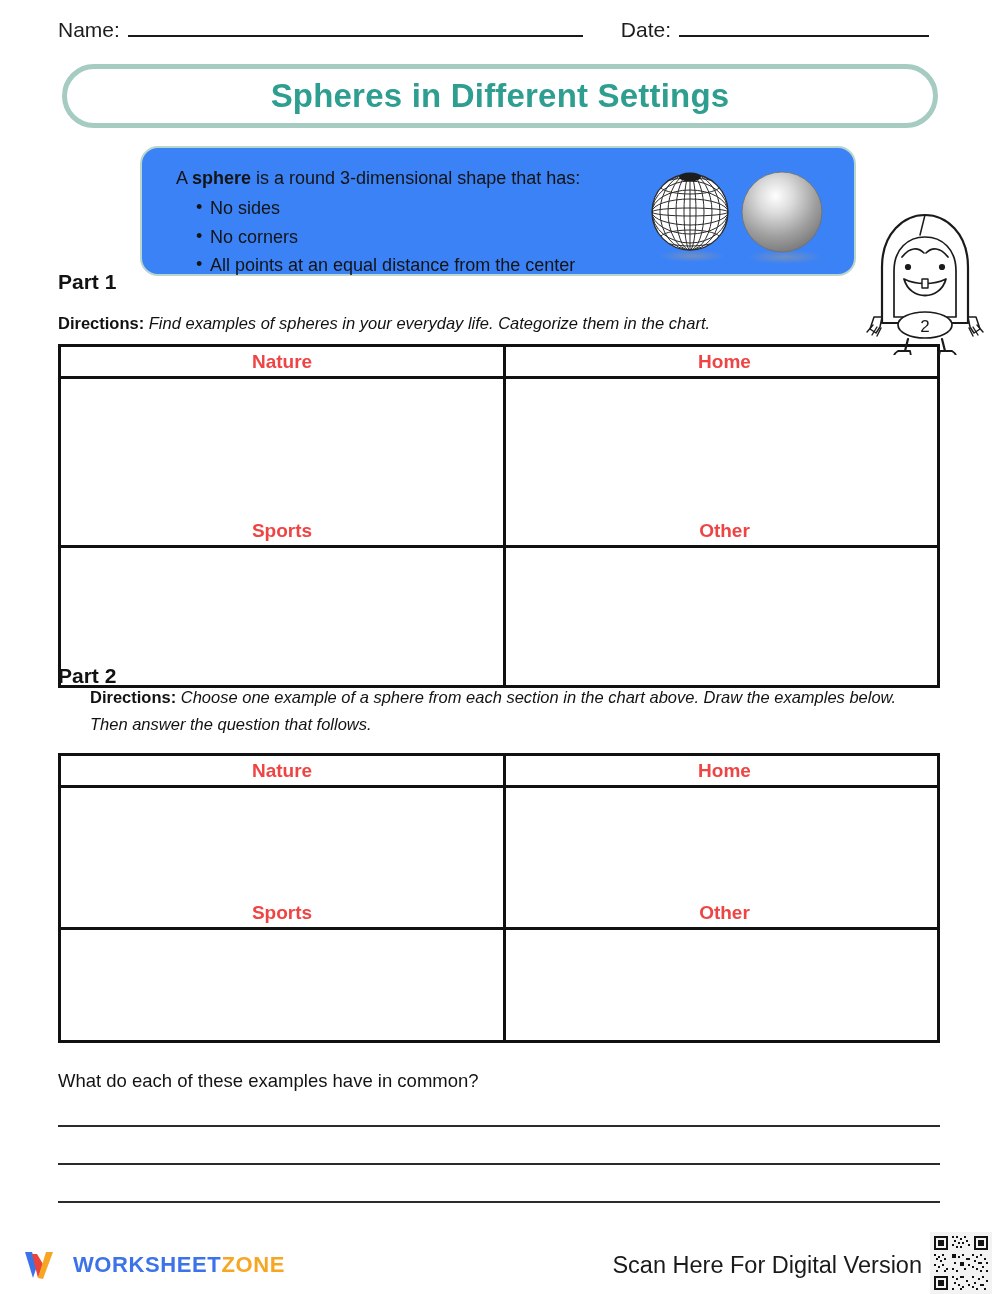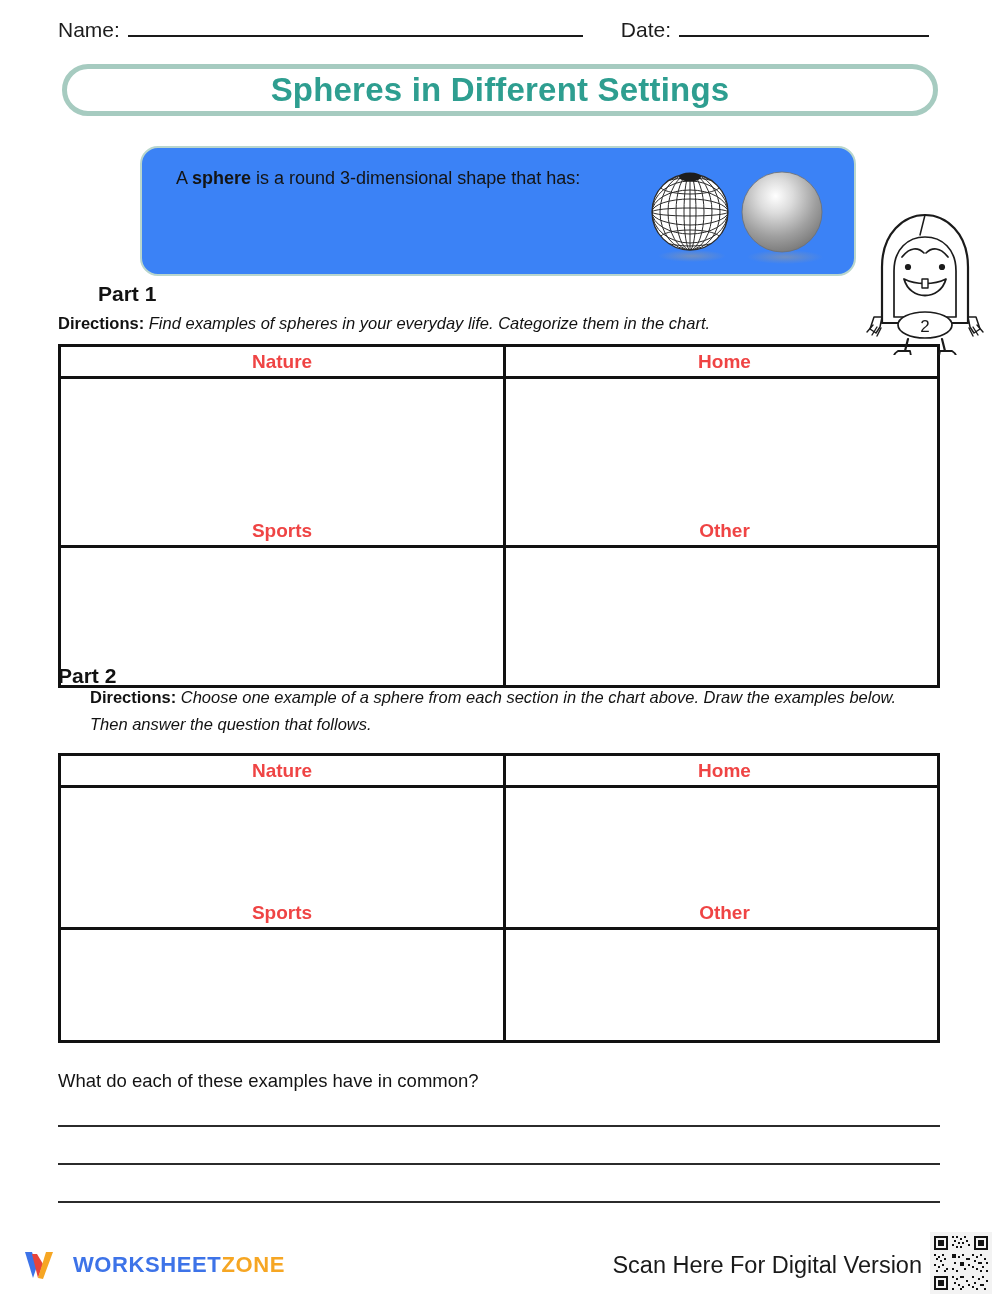--- a/index.html
+++ b/index.html
@@ -40,21 +40,21 @@
   .nd-rule.name-rule { width: 455px; }
   .nd-rule.date-rule { width: 250px; }
   .nd-gap { width: 38px; }
 
   
   .title-banner {
     position: absolute;
     left: 62px;
     top: 64px;
     width: 876px;
-    height: 52px;
+    height: 64px;
     border: 5px solid #a6cbc0;
     border-radius: 34px;
     background: #ffffff;
     display: flex;
     align-items: center;
     justify-content: center;
     box-sizing: border-box;
   }
   .title-text {
     font-size: 33px;
@@ -142,21 +142,21 @@
     color: #121212;
   }
   .directions .d-label {
     font-weight: bold;
     font-style: normal;
   }
   .directions .d-body {
     font-style: italic;
   }
 
-  #part1-head { top: 282px; margin-left: 40px; }
+  #part1-head { top: 270px; }
   #part1-dir  { top: 310px; }
   #part2-head { top: 664px; }
   #part2-dir  { top: 684px; margin-left: 32px; }
 
   
   .wtable {
     position: absolute;
     left: 58px;
     width: 882px;
     border: 3px solid #111111;
@@ -258,20 +258,25 @@
 
 <div class="title-banner">
   <span class="title-text">Spheres in Different Settings</span>
 </div>
 
 <div class="defbox">
   <div class="def-text">
     <div class="def-lead">
       <span>A </span><b>sphere</b><span> is a round 3-dimensional shape that has:</span>
     </div>
+    <ul class="def-list">
+      <li>No sides</li>
+      <li>No corners</li>
+      <li>All points at an equal distance from the center</li>
+    </ul>
   </div>
 
   <svg class="spheres" viewBox="0 0 196 104">
     <defs>
       <radialGradient id="shade" cx="42%" cy="30%" r="72%">
         <stop offset="0%" stop-color="#ffffff"></stop>
         <stop offset="30%" stop-color="#dcdcdc"></stop>
         <stop offset="70%" stop-color="#a0a0a0"></stop>
         <stop offset="100%" stop-color="#7a7a7a"></stop>
       </radialGradient>

